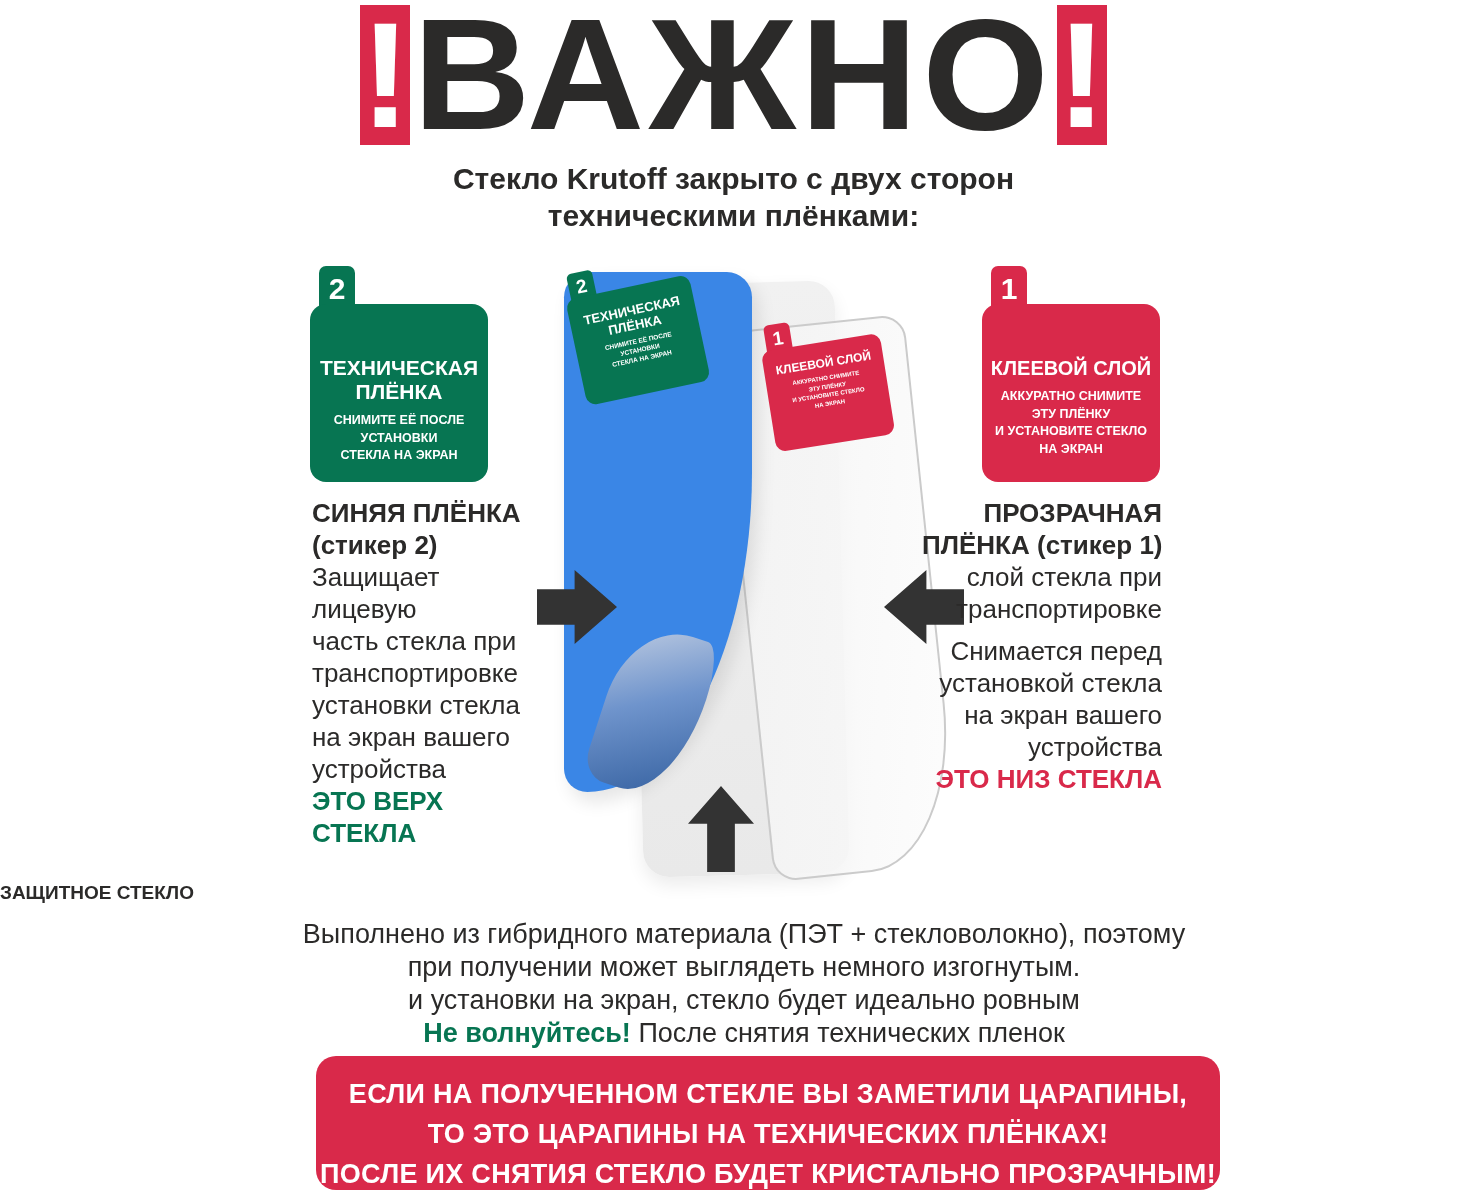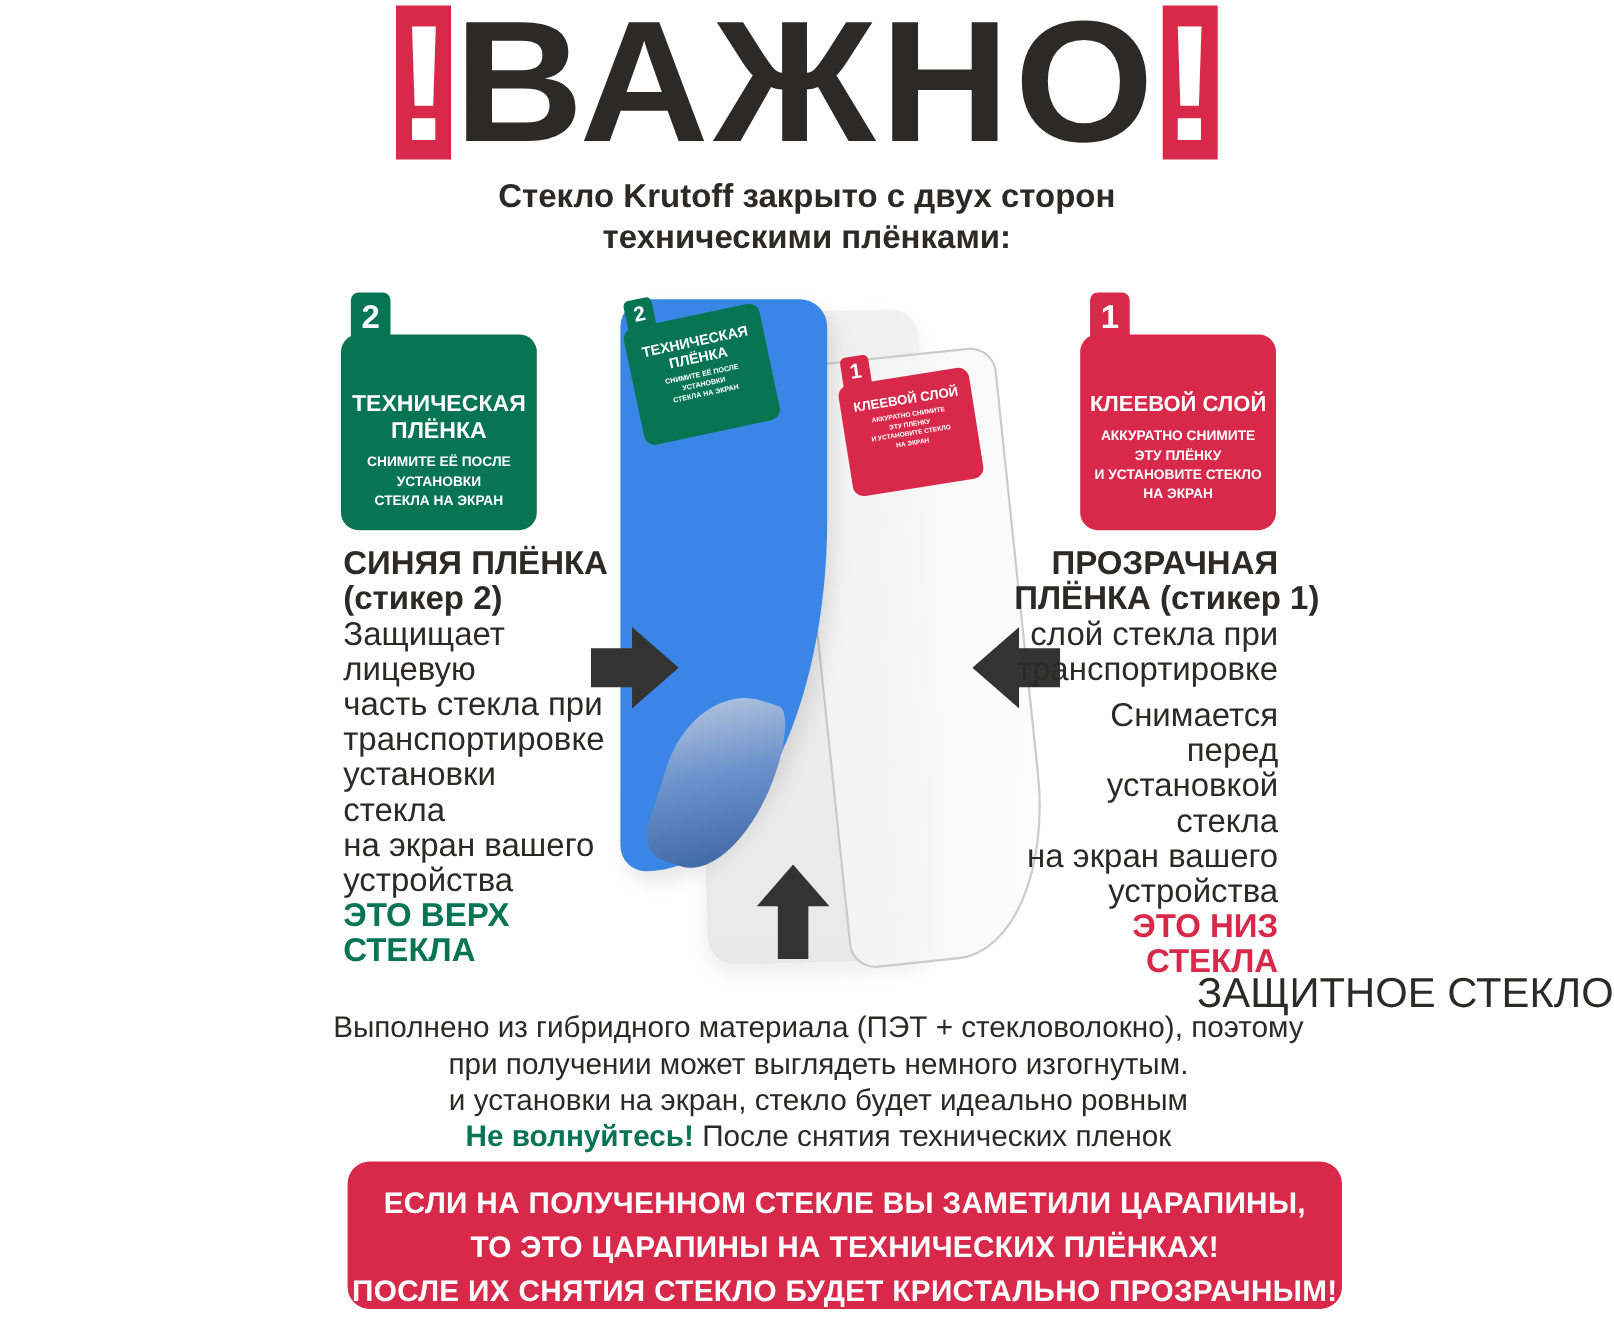--- a/index.html
+++ b/index.html
@@ -66,31 +66,31 @@
   
   .arrow { position:absolute; background:var(--arrow); z-index:6; }
   .arrow-right-point { left:537px; top:570px; width:80px; height:74px;
     clip-path:polygon(0 26%, 47% 26%, 47% 0, 100% 50%, 47% 100%, 47% 74%, 0 74%); }
   .arrow-left-point { left:884px; top:570px; width:80px; height:74px;
     clip-path:polygon(100% 26%, 53% 26%, 53% 0, 0 50%, 53% 100%, 53% 74%, 100% 74%); }
   .arrow-up-point { left:688px; top:786px; width:66px; height:86px;
     clip-path:polygon(50% 0, 100% 44%, 71% 44%, 71% 100%, 29% 100%, 29% 44%, 0 44%); }
 
   
-  .side-block { position:absolute; font-size:30px; line-height:32px; color:var(--dark); z-index:7; }
+  .side-block { position:absolute; font-size:26px; line-height:32px; color:var(--dark); z-index:7; }
   .left-block { left:312px; top:497px; width:236px; text-align:left; }
   .right-block { left:922px; top:497px; width:240px; text-align:right; }
   .block-heading { font-weight:bold; white-space:nowrap; }
   .para2 { margin-top:10px; }
   .hl-green { color:var(--green); font-weight:bold; }
   .hl-red { color:var(--red); font-weight:bold; }
 
   
-  .glass-heading { position:absolute; top:882px; left:0; right:0; text-align:right;
-    font-size:38px; font-weight:normal; color:var(--dark); }
+  .glass-heading { position:absolute; top:882px; left:0; right:0; text-align:left;
+    font-size:19px; font-weight:bold; color:var(--dark); }
   .glass-para { position:absolute; top:918px; left:0; right:0; text-align:center;
     font-size:27px; line-height:33px; color:var(--dark);padding-left:21px; }
 
   
   .banner { position:absolute; left:316px; top:1056px; width:904px; height:134px;
     background:var(--red); border-radius:20px; color:#fff; text-align:center;
     font-weight:bold; font-size:27px; line-height:40px; padding-top:18px; box-sizing:border-box;
     letter-spacing:.3px; }
 </style>
 </head>

